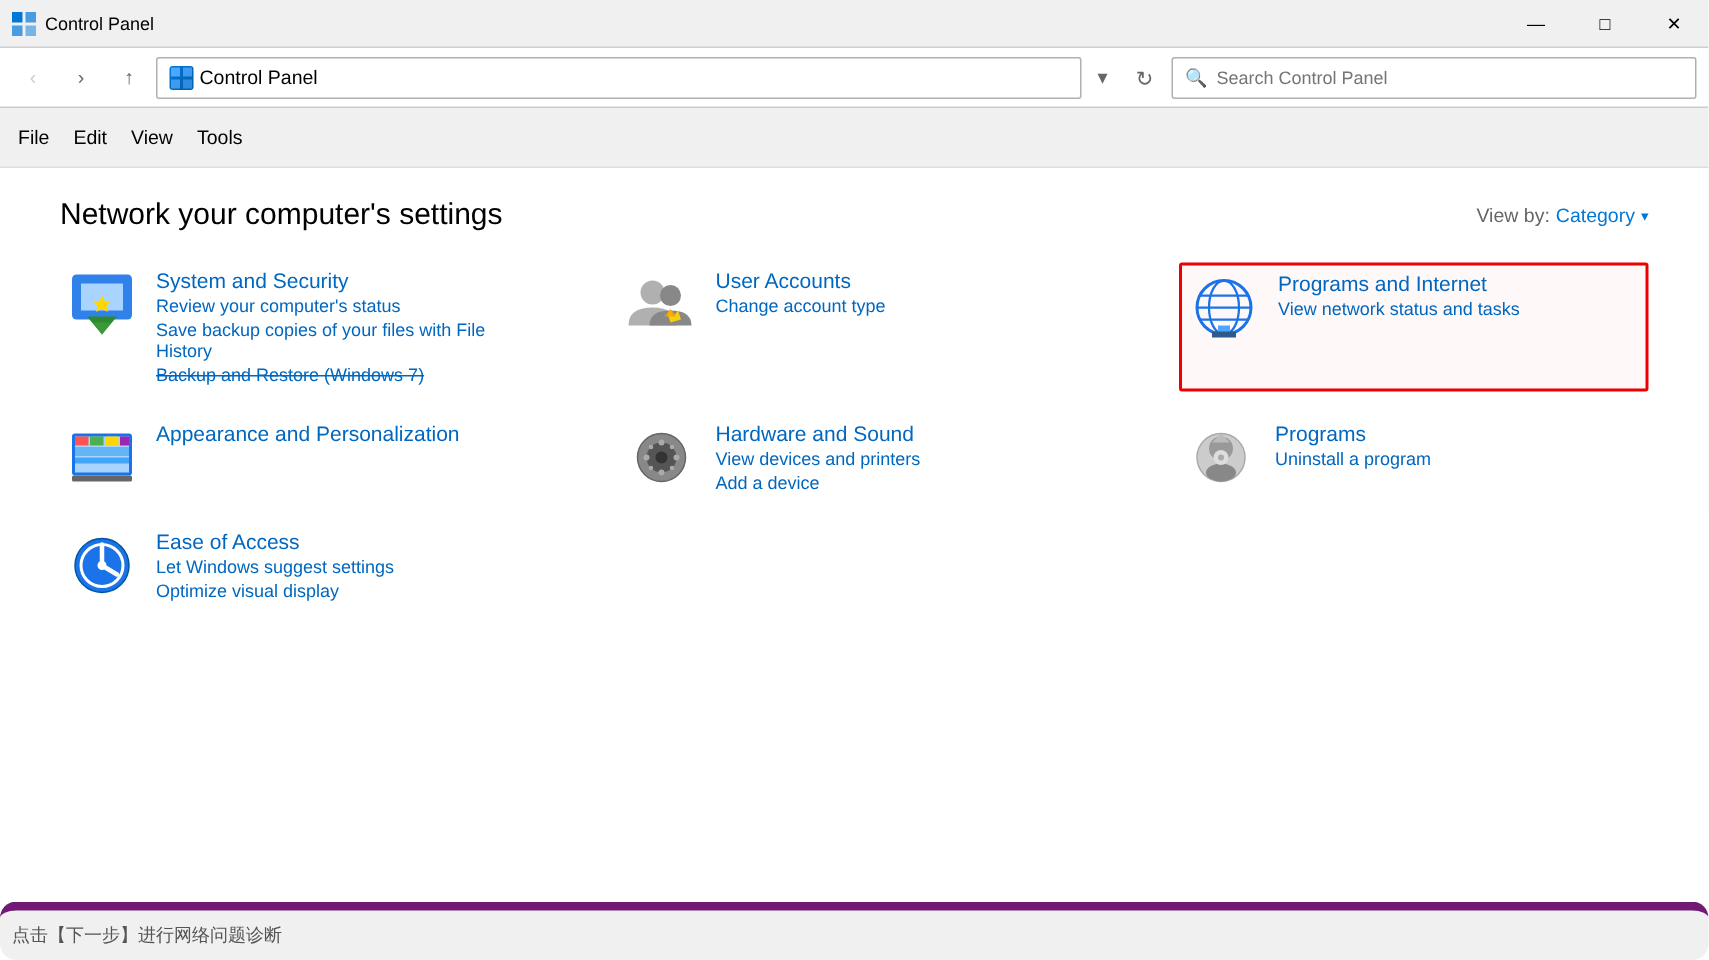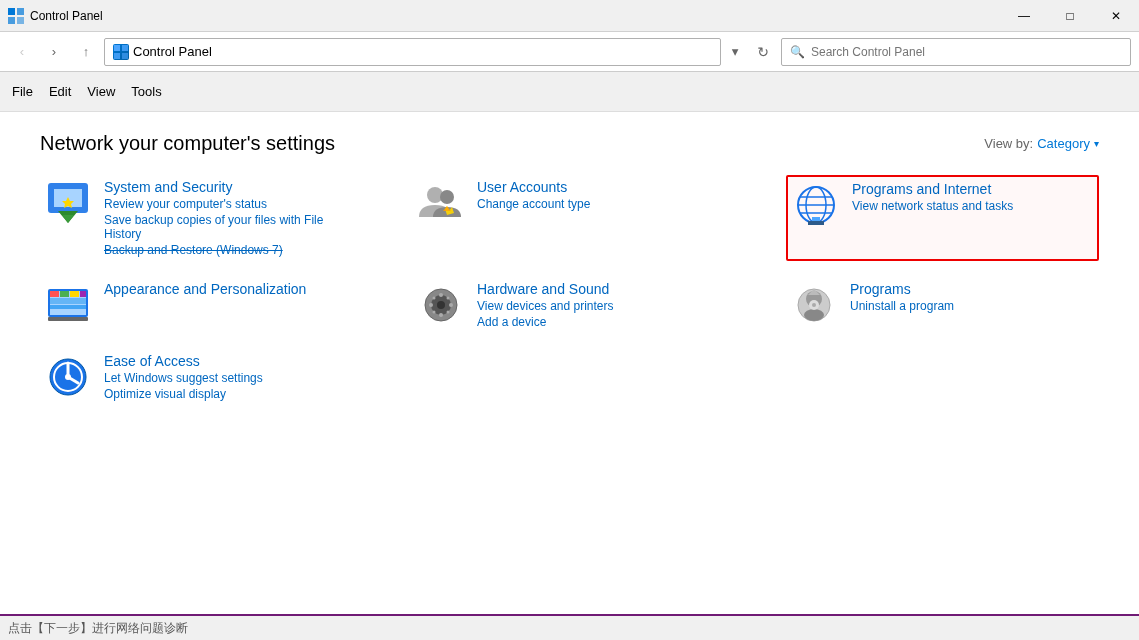--- a/index.html
+++ b/index.html
@@ -220,28 +220,29 @@
     .cat-link.strikethrough {
       text-decoration: line-through;
       color: #0067c0;
     }
 
     
     .bottom-bar {
       position: fixed;
       bottom: 0;
       width: 1139px;
-      height: 26px;
+      height: 39px;
       background: #f0f0f0;
-      border-top: 2px solid #701a75;
+      border-top: 6px solid #701a75;
       display: flex;
       align-items: center;
       padding: 0 8px;
       font-size: 12px;
       color: #555;
+      border-radius: 11px;
     }
   </style>
 </head>
 <body>
 
 <div class="title-bar">
   <div class="title-bar-left">
     <svg width="16" height="16" viewBox="0 0 16 16">
       <rect x="0" y="0" width="7" height="7" fill="#0078d7"></rect>
       <rect x="9" y="0" width="7" height="7" fill="#0078d7" opacity="0.7"></rect>

